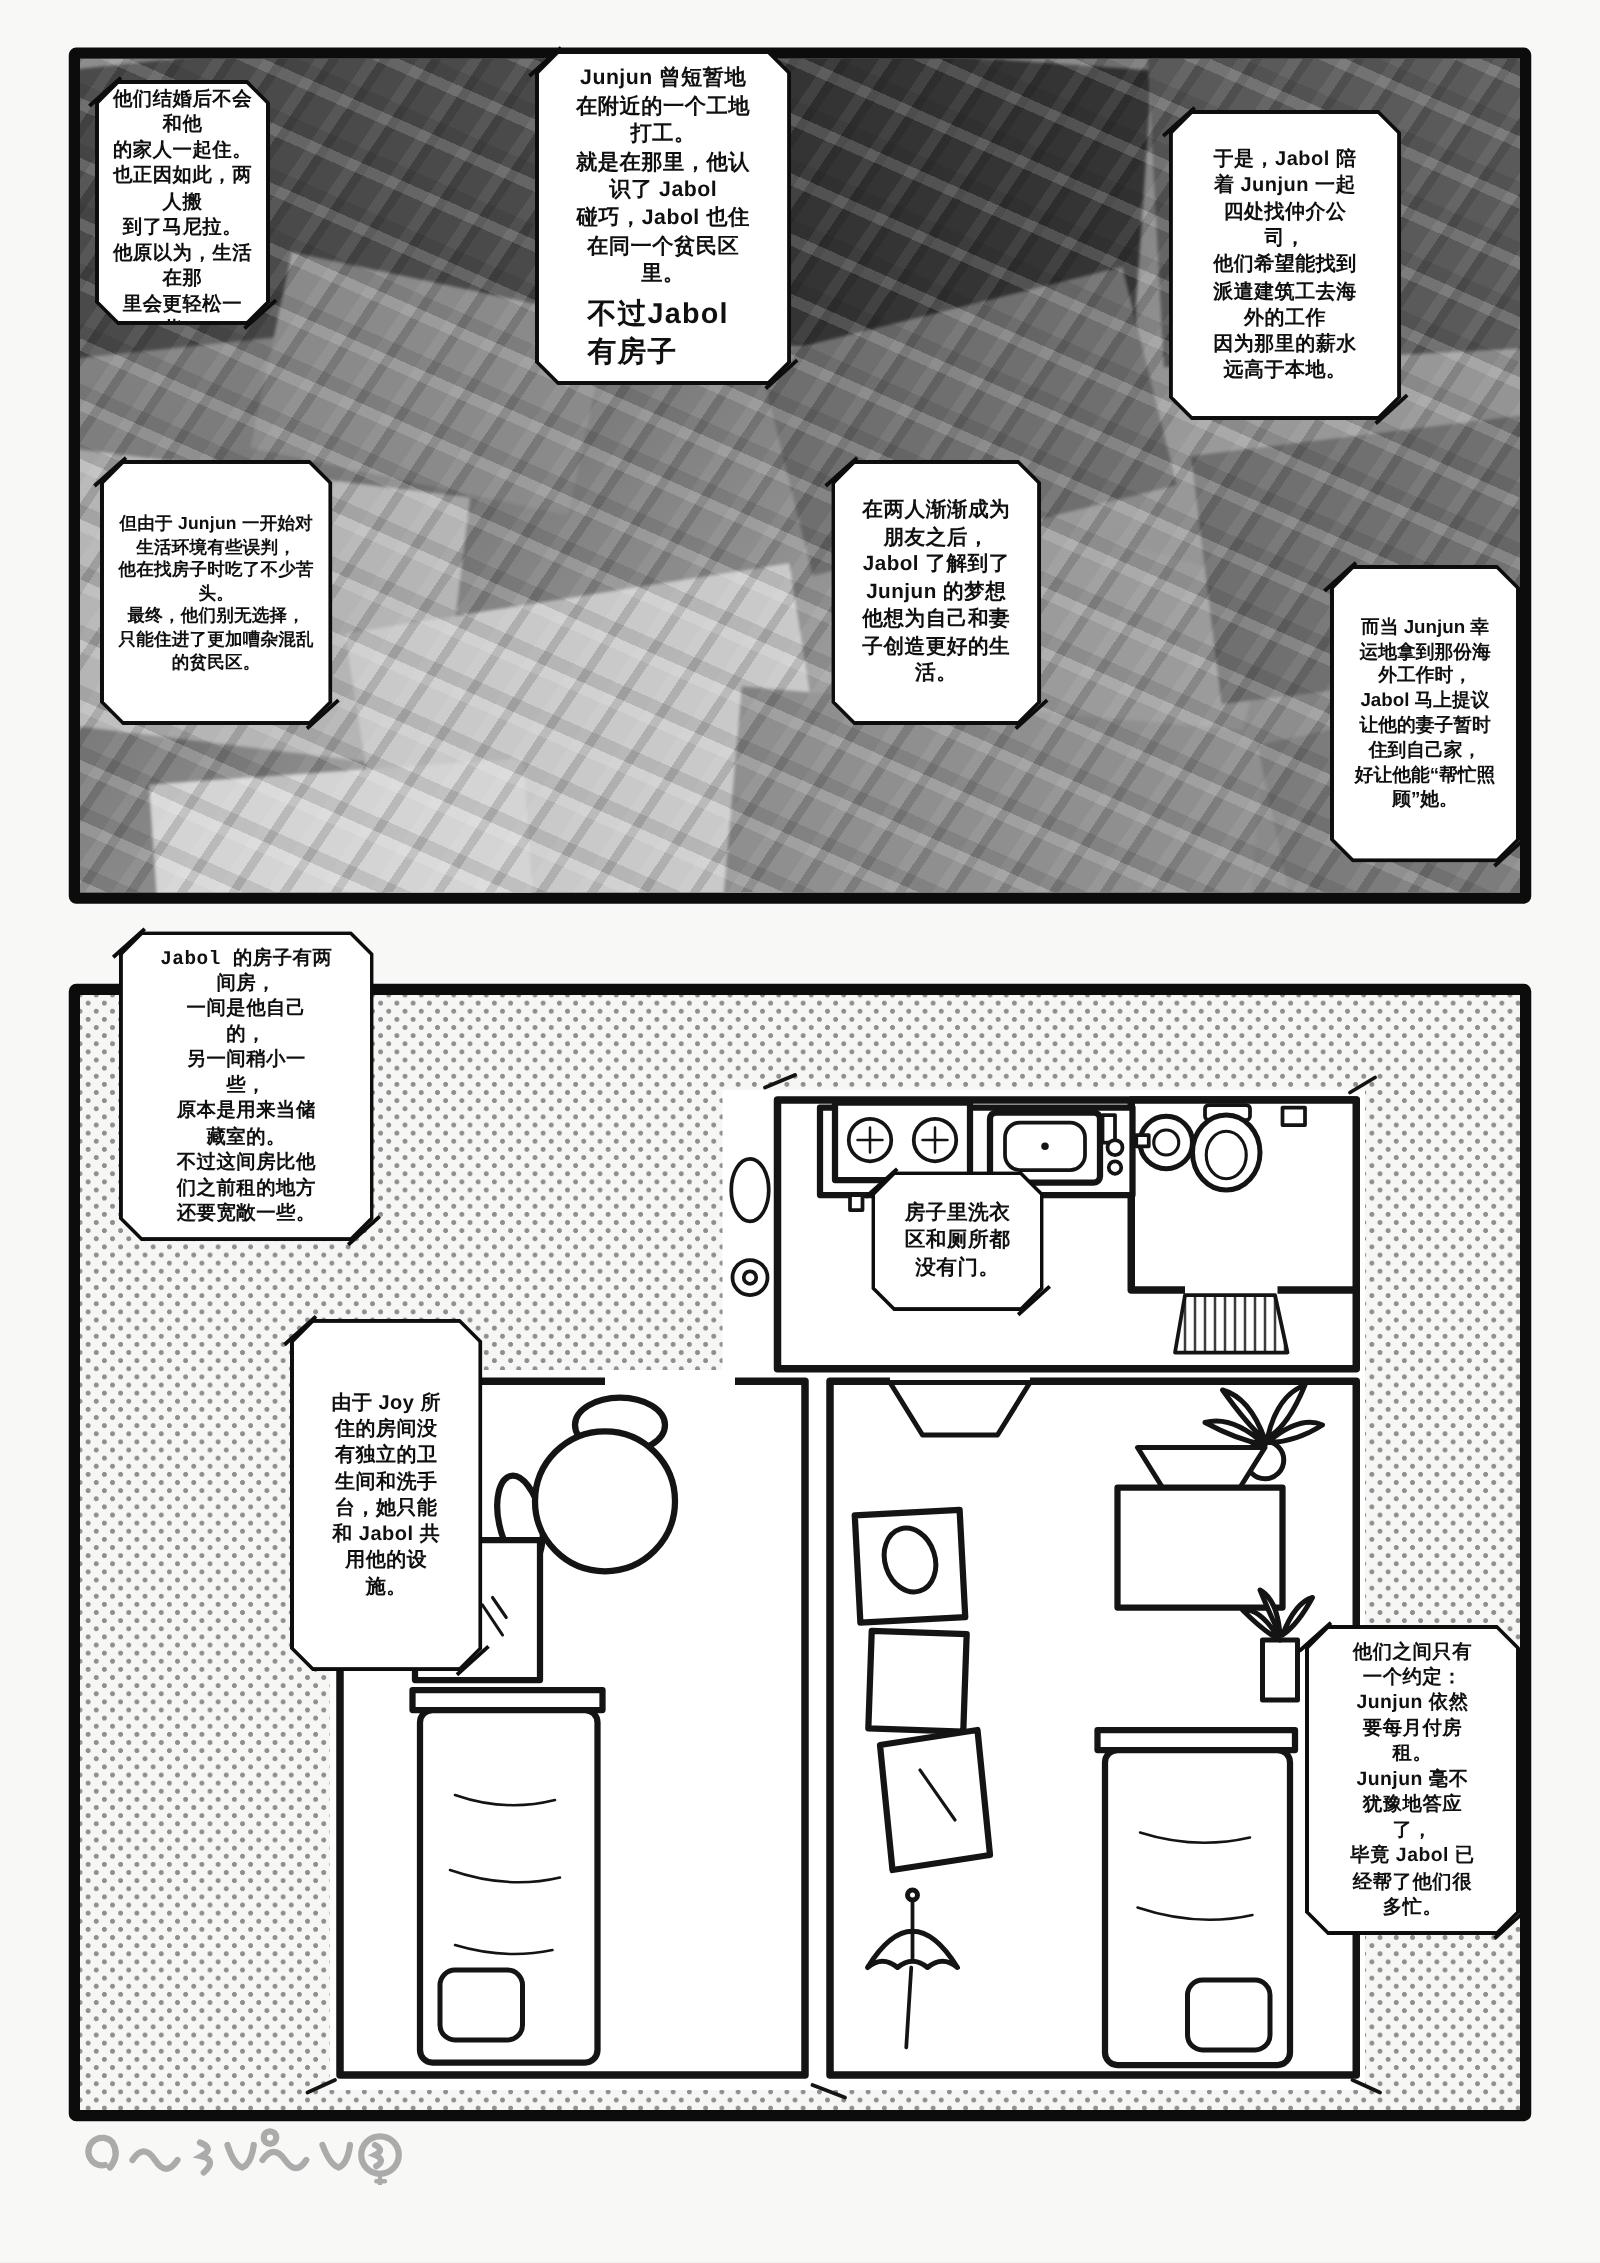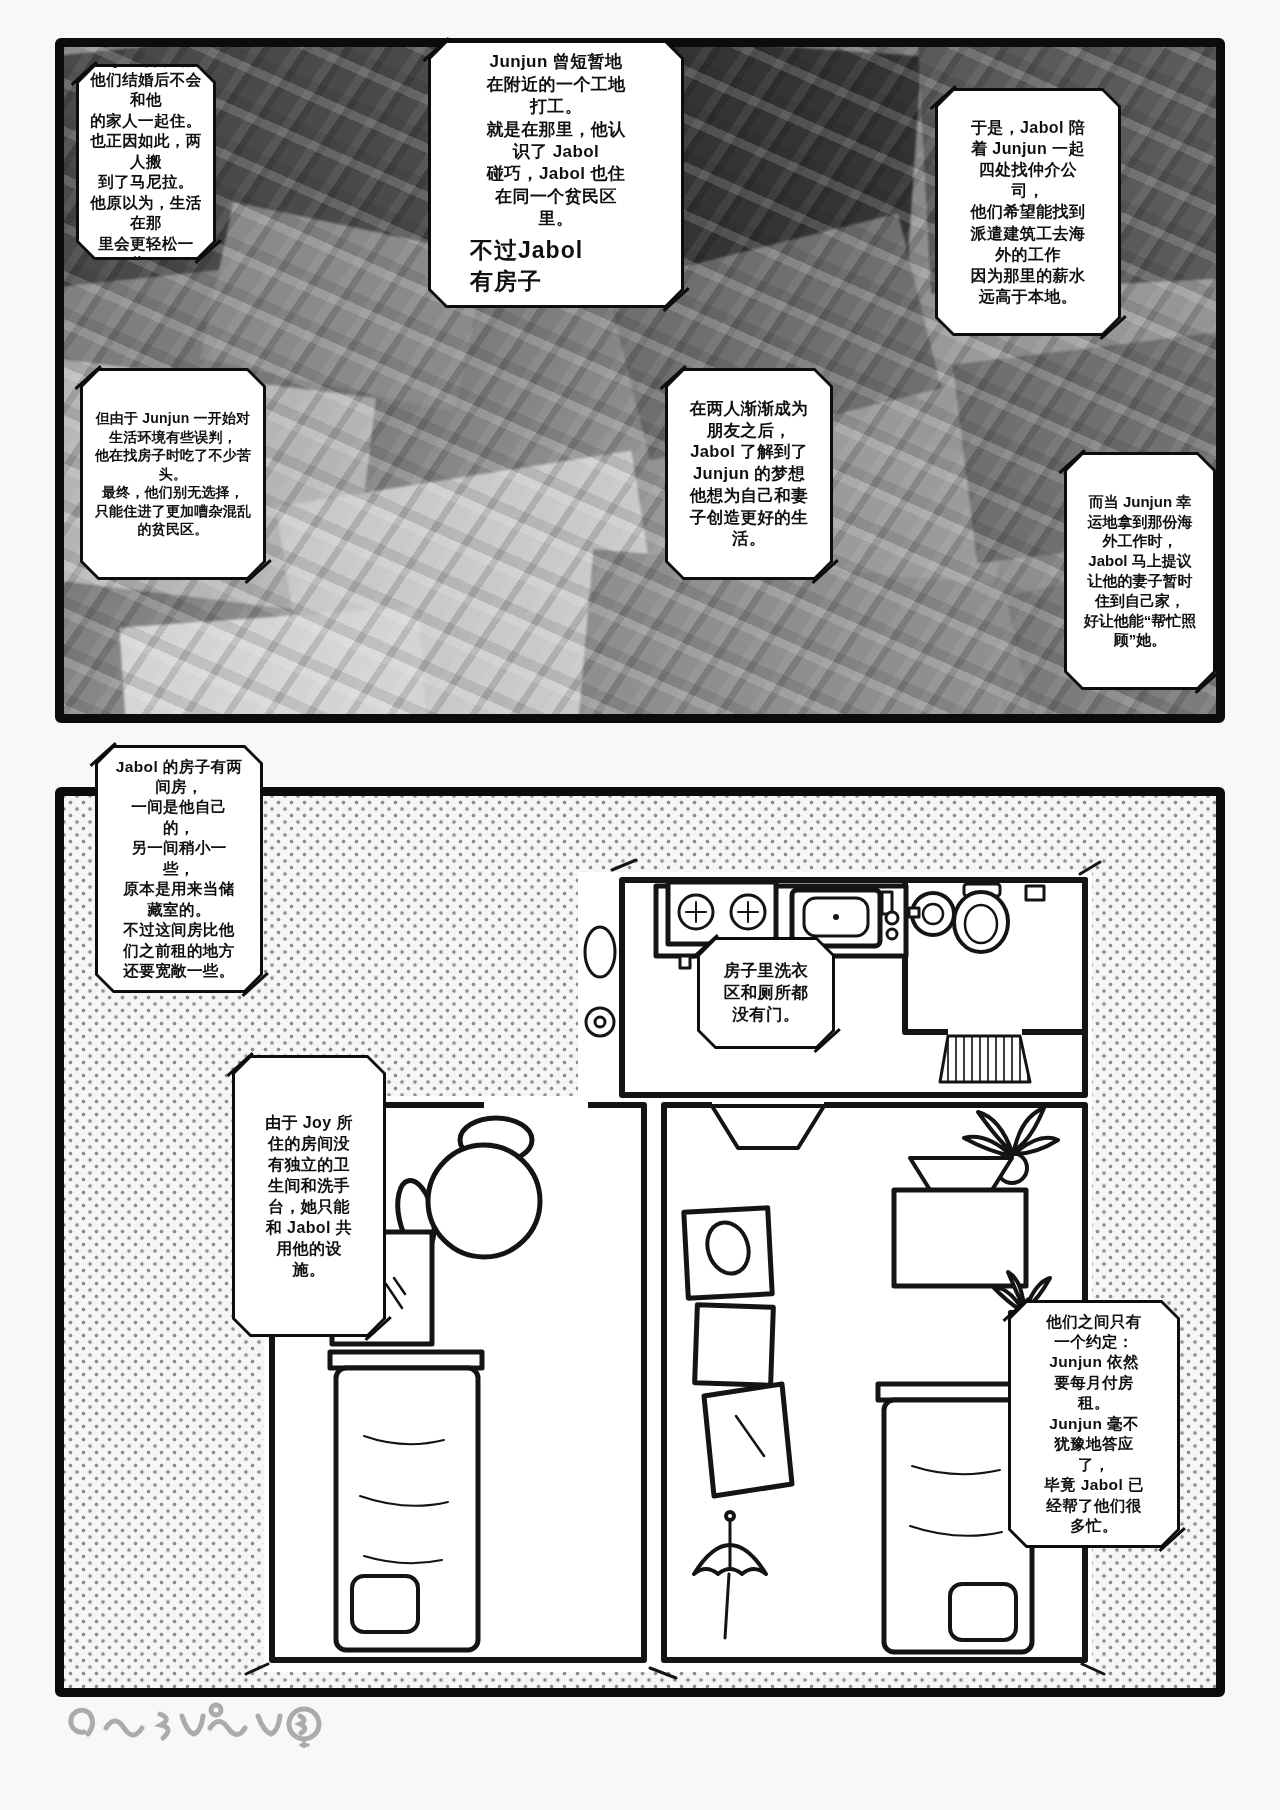--- a/index.html
+++ b/index.html
@@ -162,21 +162,21 @@
 他们结婚后不会和他
 的家人一起住。
 也正因如此，两人搬
 到了马尼拉。
 他原以为，生活在那
 里会更轻松一些。</div>
         </div>
       </div>
   </div>
 
-  <div class="bwrap" style="left:428px;top:40px;width:256px;height:268px;">
+  <div class="bwrap" style="left:428px;top:40px;width:205px;height:268px;">
     <div class="bubble">
         <div class="fill">
       <div class="btxt" style="font-size:17px;">Junjun 曾短暂地
 在附近的一个工地
 打工。
 就是在那里，他认
 识了 Jabol
 碰巧，Jabol 也住
 在同一个贫民区
 里。</div>
@@ -238,21 +238,21 @@
 外工作时，
 Jabol 马上提议
 让他的妻子暂时
 住到自己家，
 好让他能“帮忙照
 顾”她。</div>
         </div>
       </div>
   </div>
 
-  <div class="bwrap" style="left:95px;top:745px;width:168px;height:248px;">
+  <div class="bwrap" style="left:95px;top:745px;width:204px;height:248px;font-family:Liberation Mono, monospace;">
     <div class="bubble">
         <div class="fill">
           <div class="btxt" style="font-size:15.5px;">Jabol 的房子有两
 间房，
 一间是他自己
 的，
 另一间稍小一
 些，
 原本是用来当储
 藏室的。
@@ -281,21 +281,21 @@
 有独立的卫
 生间和洗手
 台，她只能
 和 Jabol 共
 用他的设
 施。</div>
         </div>
       </div>
   </div>
 
-  <div class="bwrap" style="left:1008px;top:1300px;width:172px;height:248px;border-radius:24px;">
+  <div class="bwrap" style="left:1044px;top:1300px;width:172px;height:248px;border-radius:24px;">
     <div class="bubble">
         <div class="fill">
           <div class="btxt" style="font-size:15.5px;">他们之间只有
 一个约定：
 Junjun 依然
 要每月付房
 租。
 Junjun 毫不
 犹豫地答应
 了，

